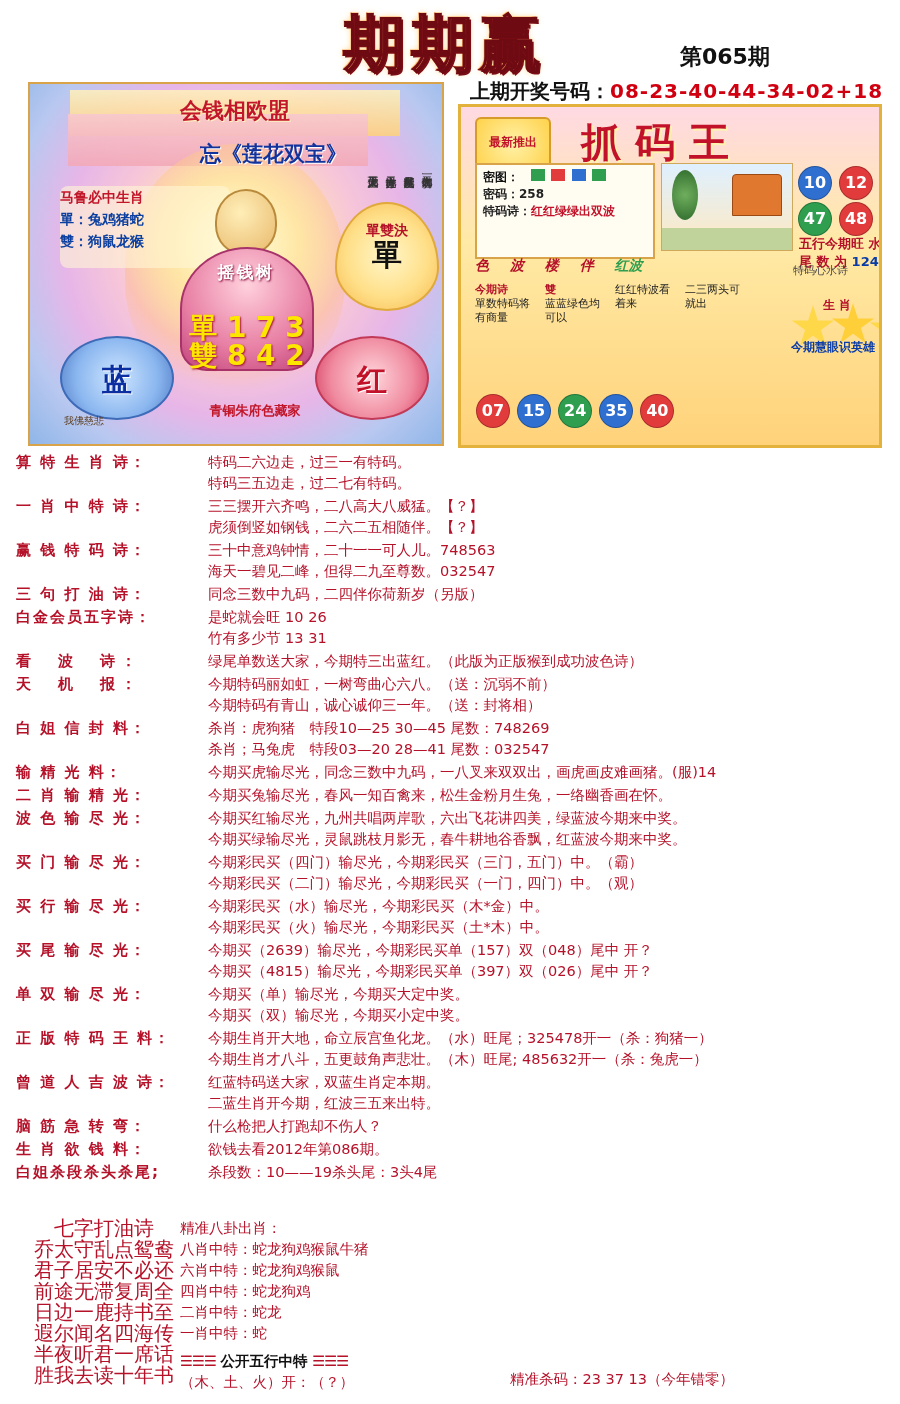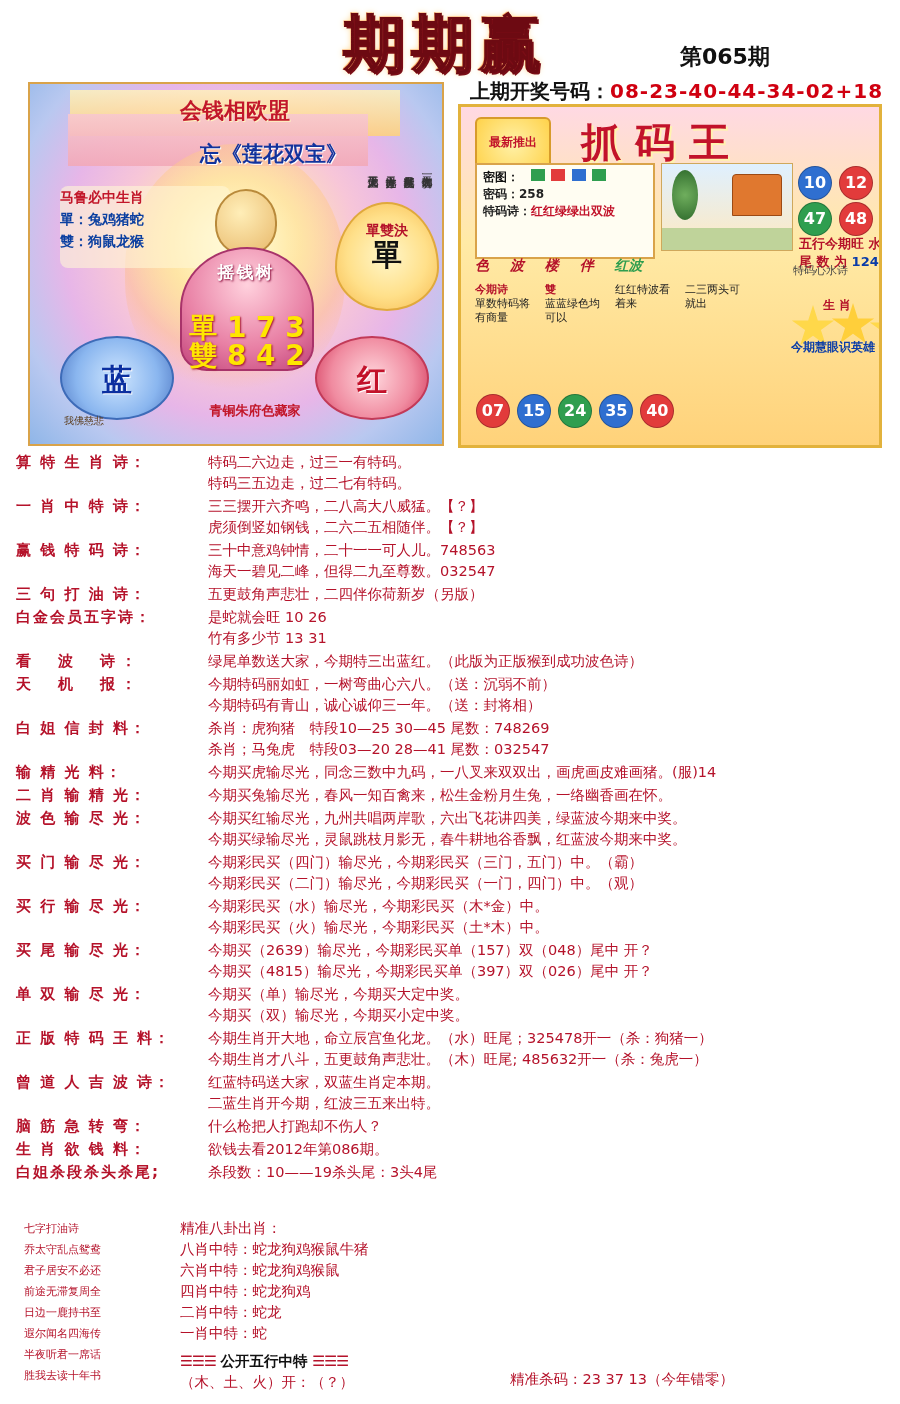--- a/index.html
+++ b/index.html
@@ -222,21 +222,21 @@
     width:208px;min-width:208px;padding-left:16px;box-sizing:border-box;
     color:#b5122a;font-size:15px;line-height:21px;font-weight:bold;
     letter-spacing:2px;
   }
   .label.spaced{letter-spacing:6px;}
   .vals{flex:1;font-size:14.5px;line-height:21px;color:#b5122a;}
   .vals div{white-space:nowrap;}
 
   
   .bottom{position:absolute;left:0;top:1218px;width:900px;}
-  .bcol-l{position:absolute;left:24px;top:0;width:160px;font-size:11px;line-height:21px;color:#b5122a;text-align:left;}
+  .bcol-l{position:absolute;left:24px;top:0;width:160px;font-size:20px;line-height:21px;color:#b5122a;text-align:center;}
   .bcol-m{position:absolute;left:180px;top:0;width:330px;font-size:14.5px;line-height:21px;color:#b5122a;}
   .bcol-r{position:absolute;left:510px;top:152px;width:380px;font-size:14.5px;color:#b5122a;}
   .trigram{letter-spacing:0px;color:#111;font-weight:bold;}
   .tg{display:inline-block;color:#b5122a;font-weight:bold;letter-spacing:-1px;}
 </style>
 </head>
 <body>
 
 <div class="page">
 
@@ -397,21 +397,21 @@
       <div class="label">赢 钱 特 码 诗：</div>
       <div class="vals">
         <div>三十中意鸡钟情，二十一一可人儿。748563</div>
         <div>海天一碧见二峰，但得二九至尊数。032547</div>
       </div>
     </div>
 
     <div class="row">
       <div class="label">三 句 打 油 诗：</div>
       <div class="vals">
-        <div>五更鼓角声悲壮，二四伴你荷新岁（另版）</div>
+        <div>同念三数中九码，二四伴你荷新岁（另版）</div>
       </div>
     </div>
 
     <div class="row">
       <div class="label">白金会员五字诗：</div>
       <div class="vals">
         <div>是蛇就会旺 10 26</div>
         <div>竹有多少节 13 31</div>
       </div>
     </div>

